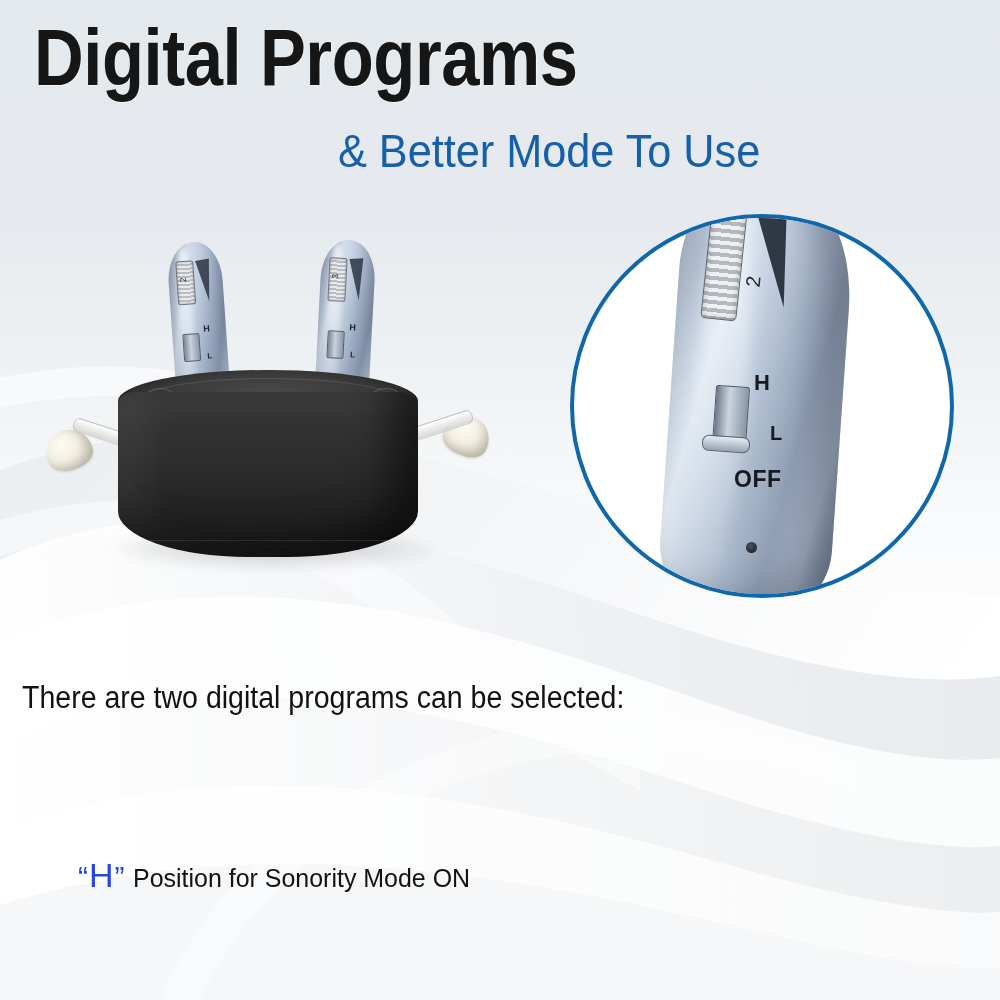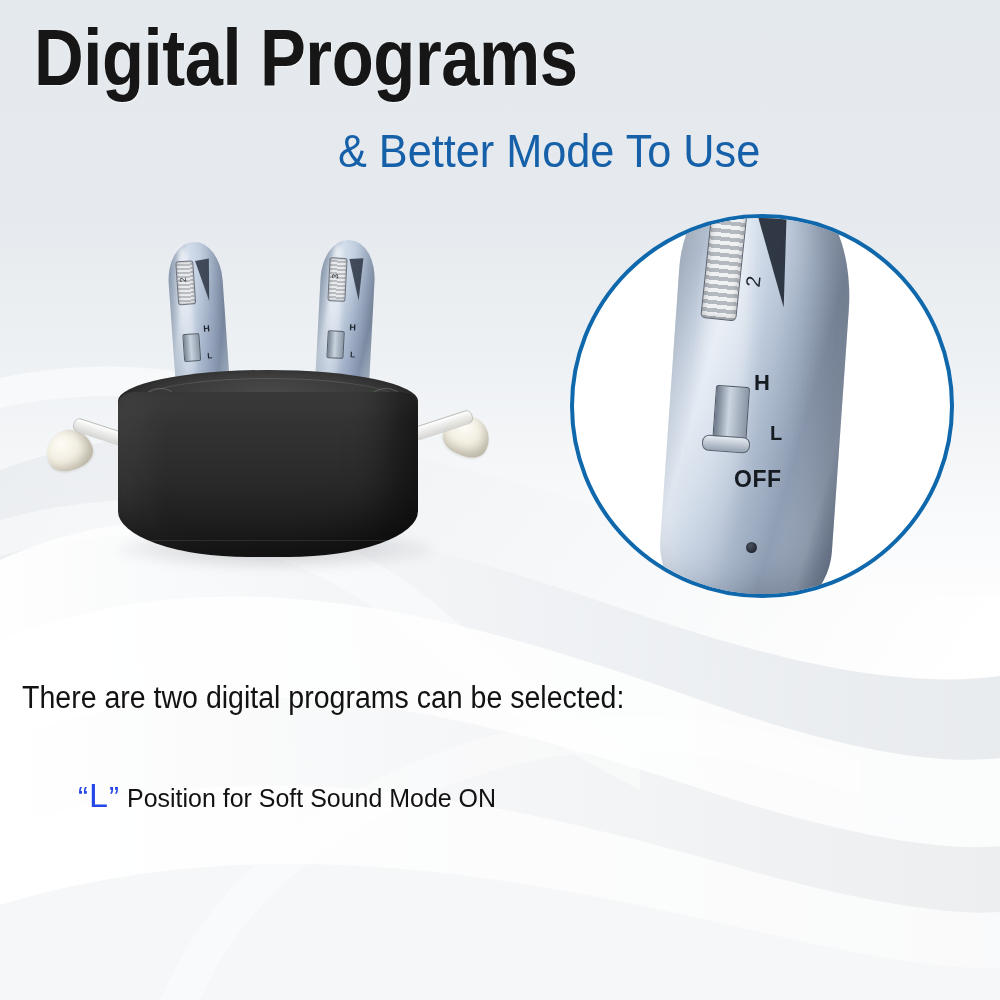--- a/index.html
+++ b/index.html
@@ -501,19 +501,19 @@
     <div class="callout-switch"></div>
     <div class="callout-switch-nub"></div>
     <span class="callout-lbl c-lbl-h">H</span>
     <span class="callout-lbl c-lbl-l">L</span>
     <span class="callout-lbl c-lbl-off">OFF</span>
     <div class="callout-mic"></div>
   </div>
 
   <div class="lead">There are two digital programs can be selected:</div>
 
-  <div class="bullet bullet-l">
-    <span class="key"><span class="qt">“</span><span>L</span><span class="qt">”</span></span>
-    <span class="rest">Position for Soft Sound Mode ON</span>
+
+  <div class="bullet bullet-h">
+    <span class="key"><span class="qt">“</span><span>H</span><span class="qt">”</span></span>
+    <span class="rest">Position for Sonority Mode ON</span>
   </div>
 
-
 </div>
 
 </body></html>

